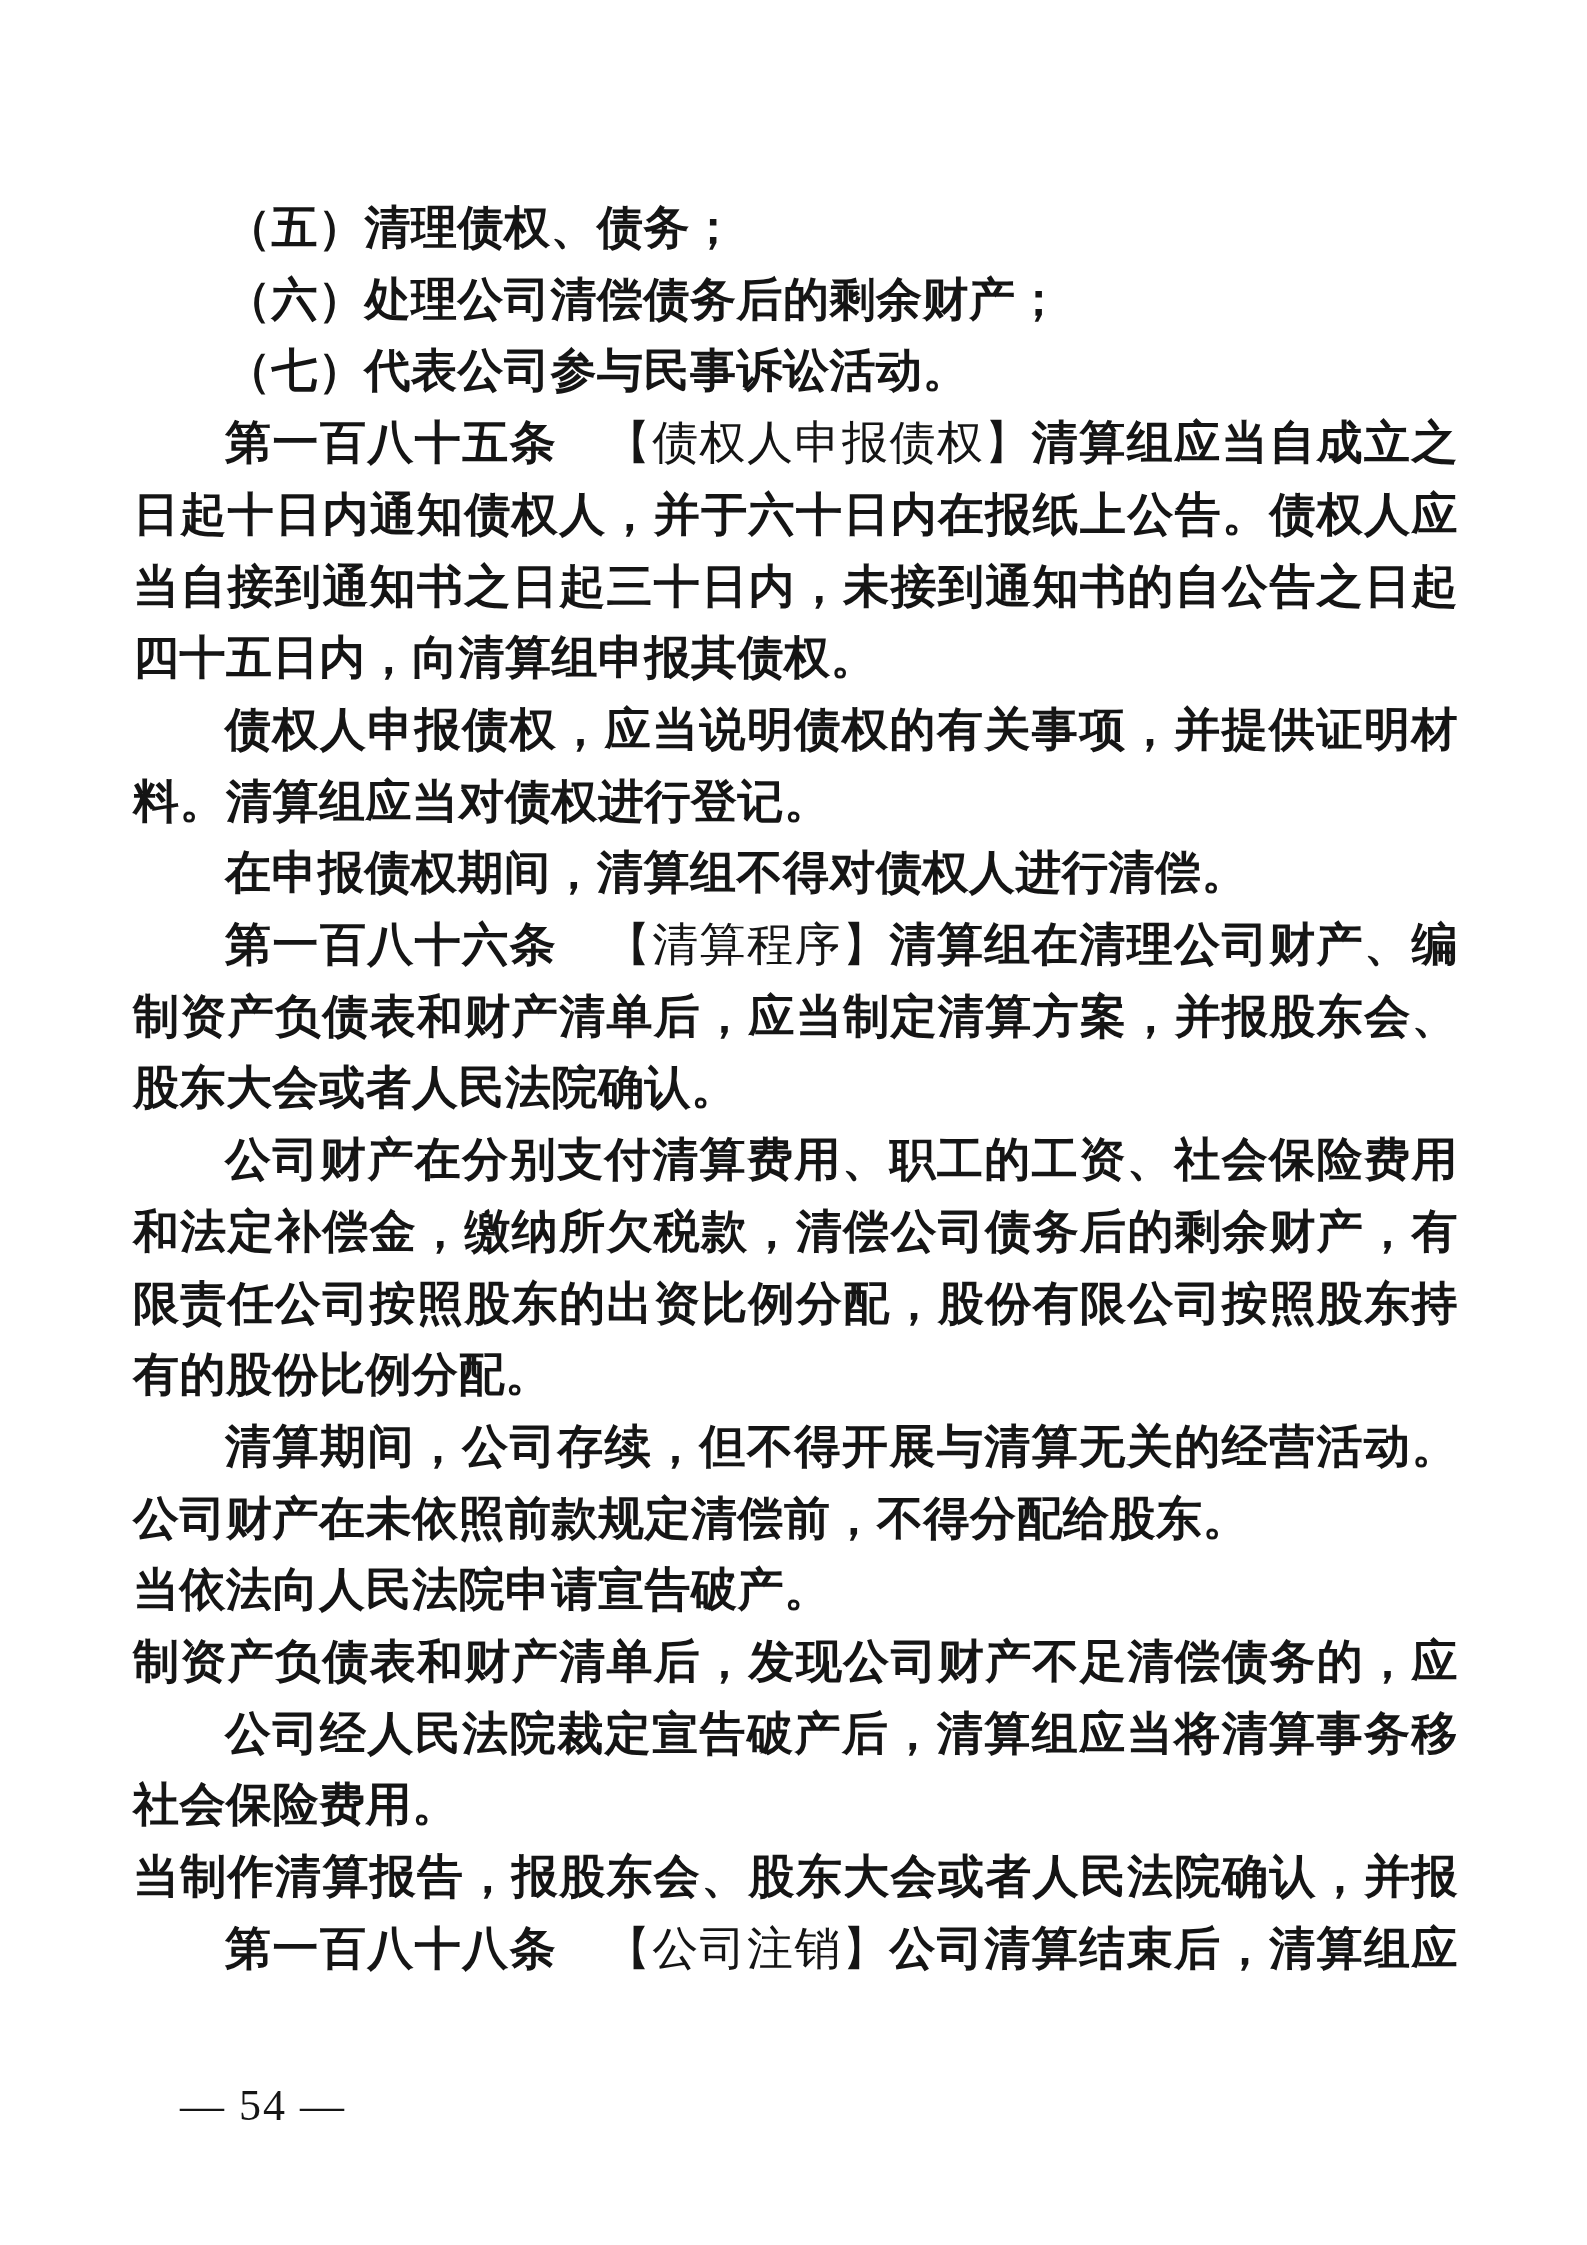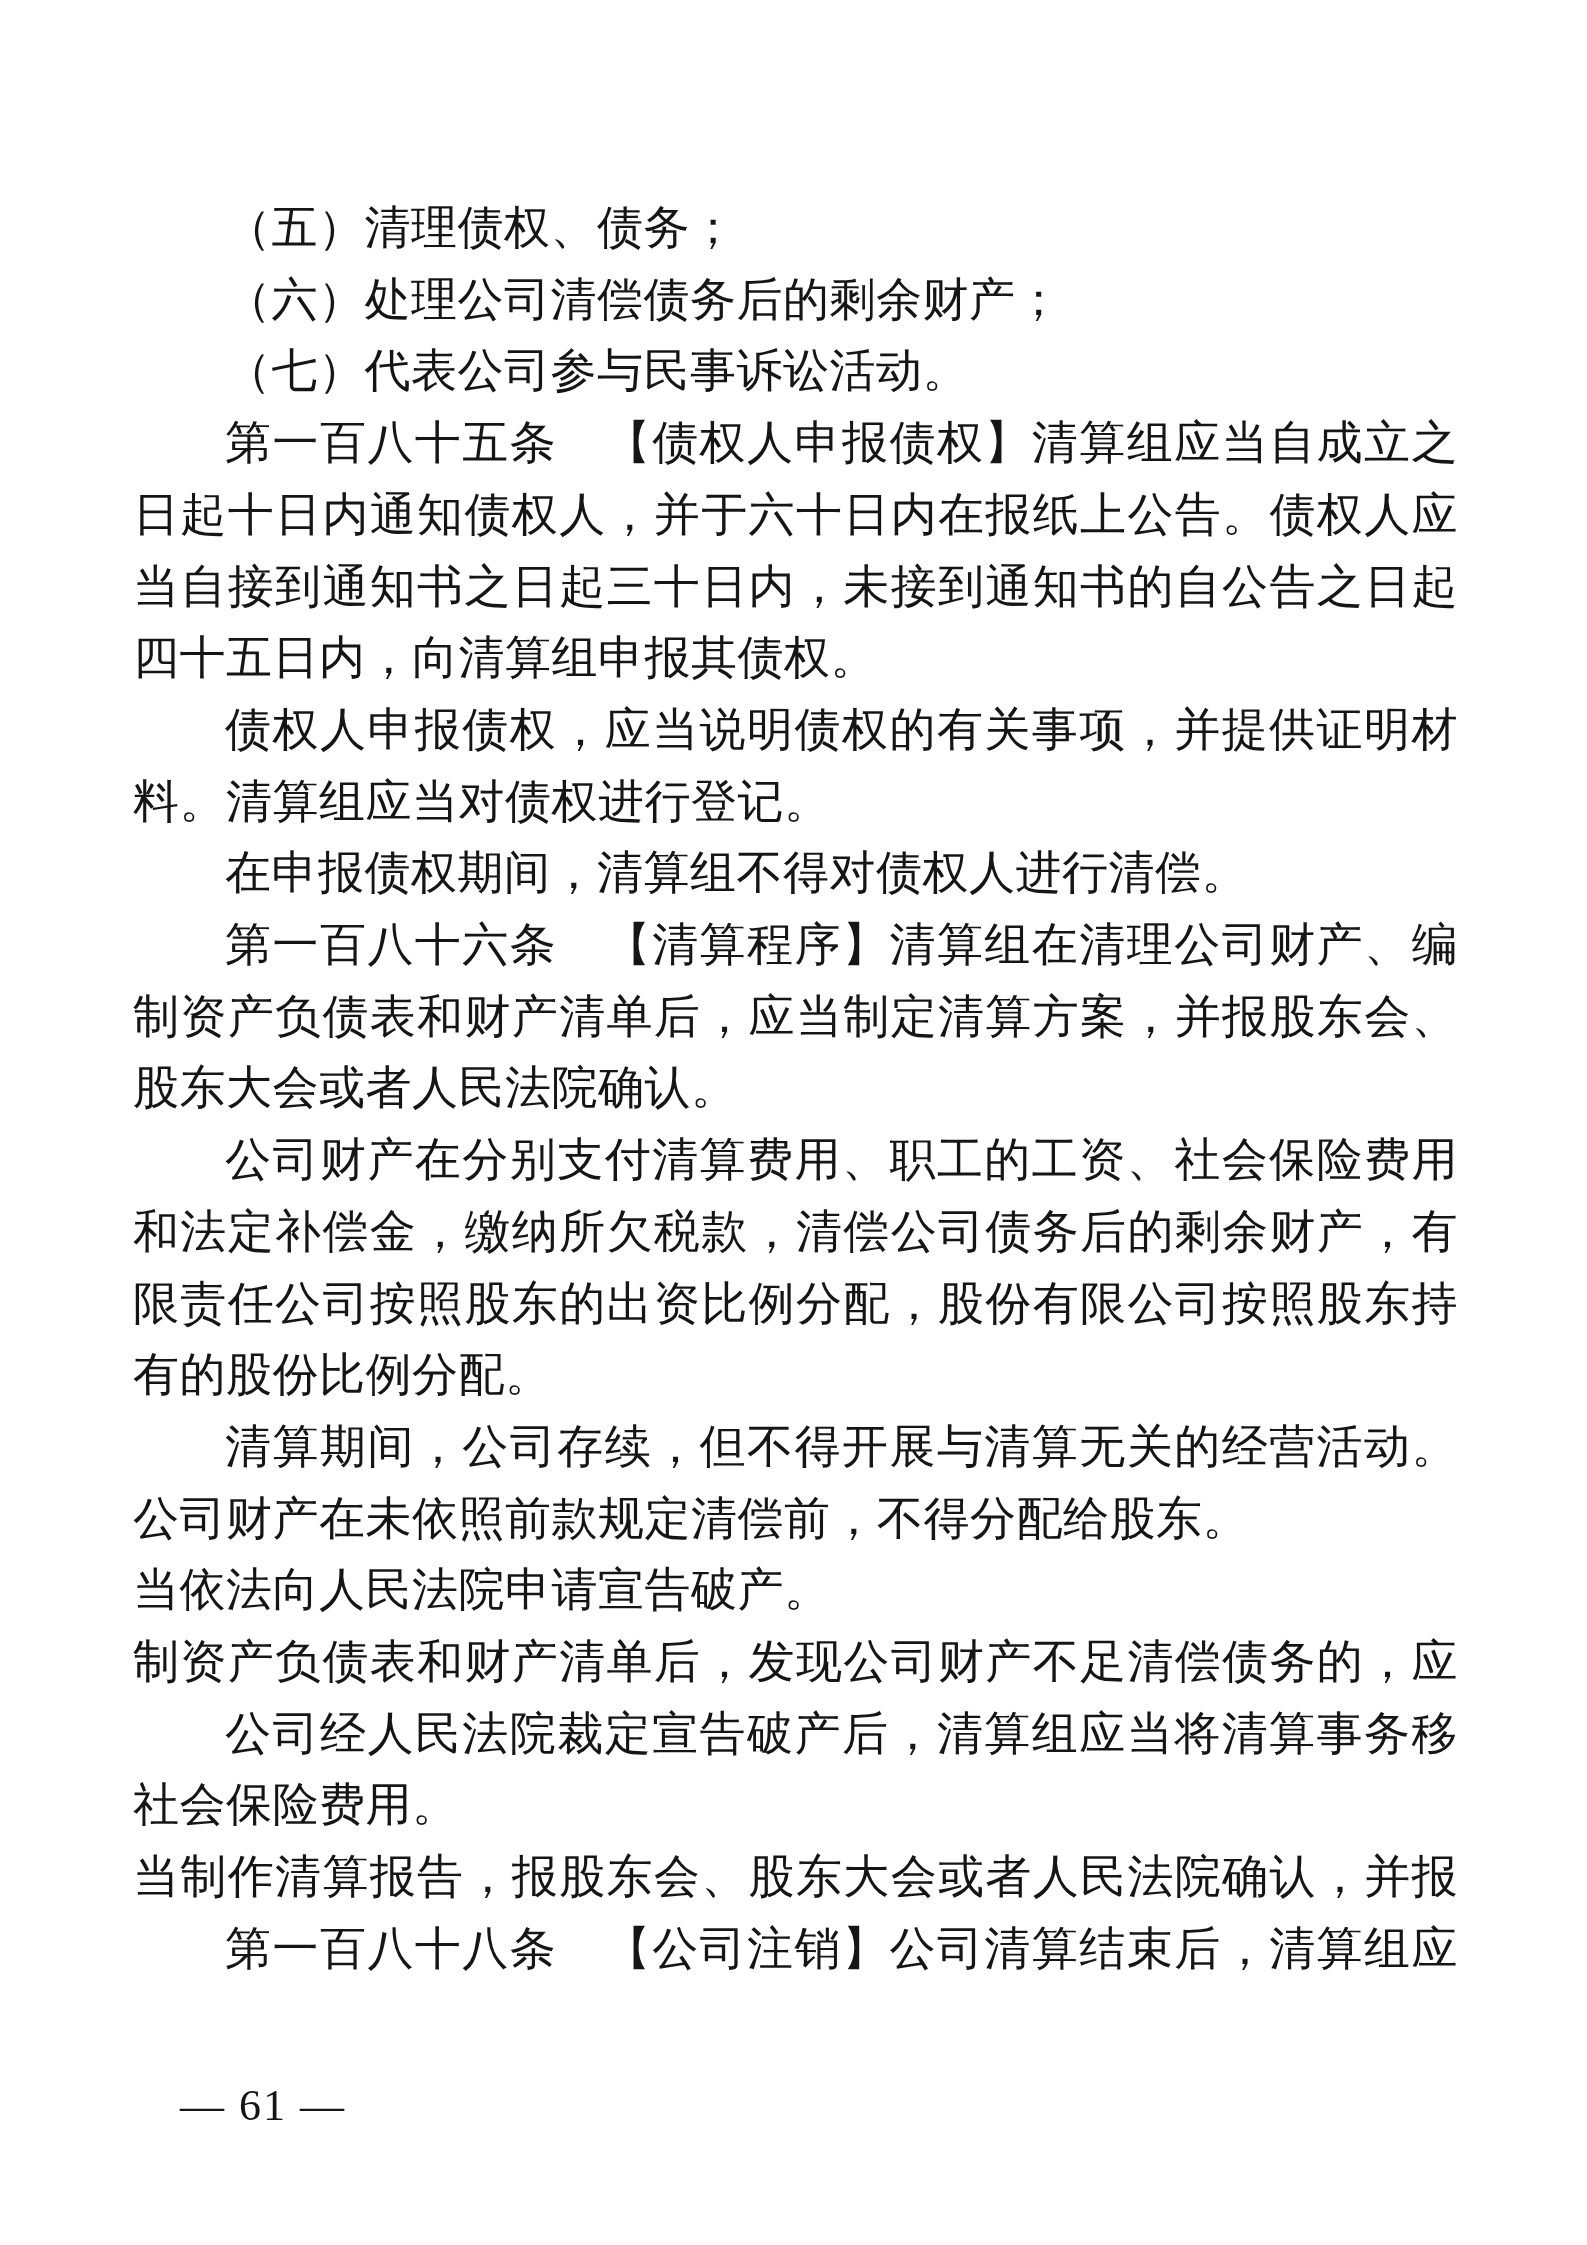--- a/index.html
+++ b/index.html
@@ -32,21 +32,21 @@
   }
   .line.indent {
     padding-left: 92px; 
   }
   .line.justify {
     text-align: justify;
     text-align-last: justify;
     text-justify: inter-character;
   }
   .seg {
-    font-weight: 400;
+    font-weight: 700;
   }
   .seg-bold {
     font-weight: 400;
     font-family: "Liberation Sans", "DejaVu Sans", sans-serif;
   }
   .page-footer {
     position: absolute;
     left: 180px;
     top: 2080px;
     font-size: 44px;
@@ -79,14 +79,14 @@
       <div class="line"><span class="seg">有的股份比例分配。</span></div>
       <div class="line indent justify"><span class="seg">清算期间，公司存续，但不得开展与清算无关的经营活动。</span></div>
       <div class="line"><span class="seg">公司财产在未依照前款规定清偿前，不得分配给股东。</span></div>
       <div class="line"><span class="seg">当依法向人民法院申请宣告破产。</span></div>
       <div class="line justify"><span class="seg">制资产负债表和财产清单后，发现公司财产不足清偿债务的，应</span></div>
       <div class="line indent justify"><span class="seg">公司经人民法院裁定宣告破产后，清算组应当将清算事务移</span></div>
       <div class="line"><span class="seg">社会保险费用。</span></div>
       <div class="line justify"><span class="seg">当制作清算报告，报股东会、股东大会或者人民法院确认，并报</span></div>
       <div class="line indent justify"><span class="seg">第一百八十八条　</span><span class="seg seg-bold">【公司注销】</span><span class="seg">公司清算结束后，清算组应</span></div>
     </div>
-  <div class="page-footer">— 61 —</div>
+  <div class="page-footer">— 54 —</div>
 </div>
 
 </body></html>

